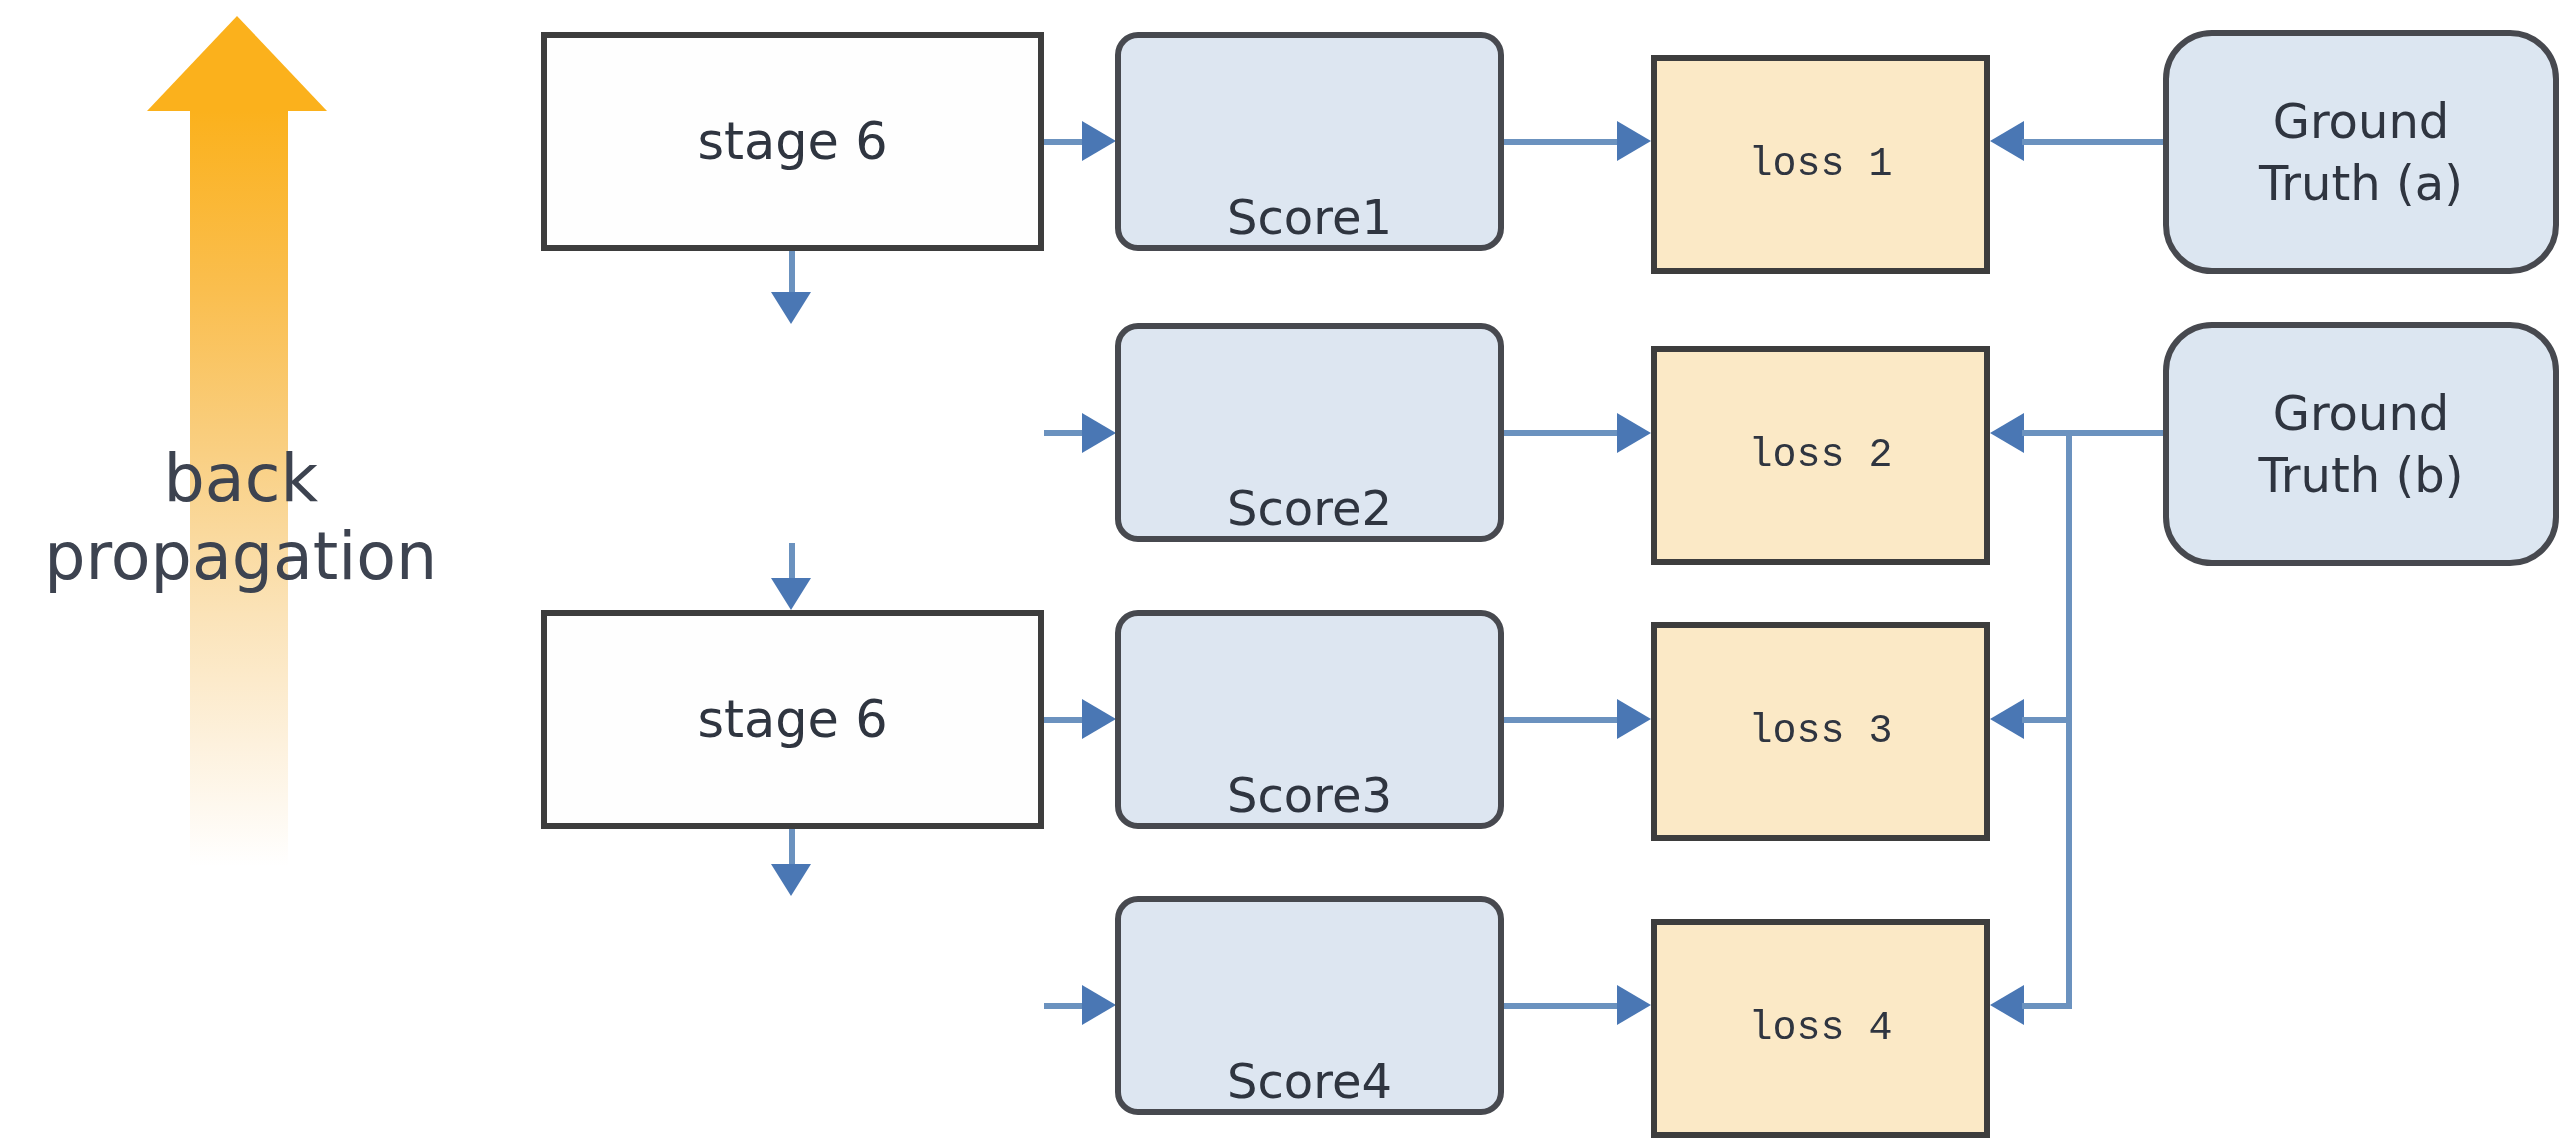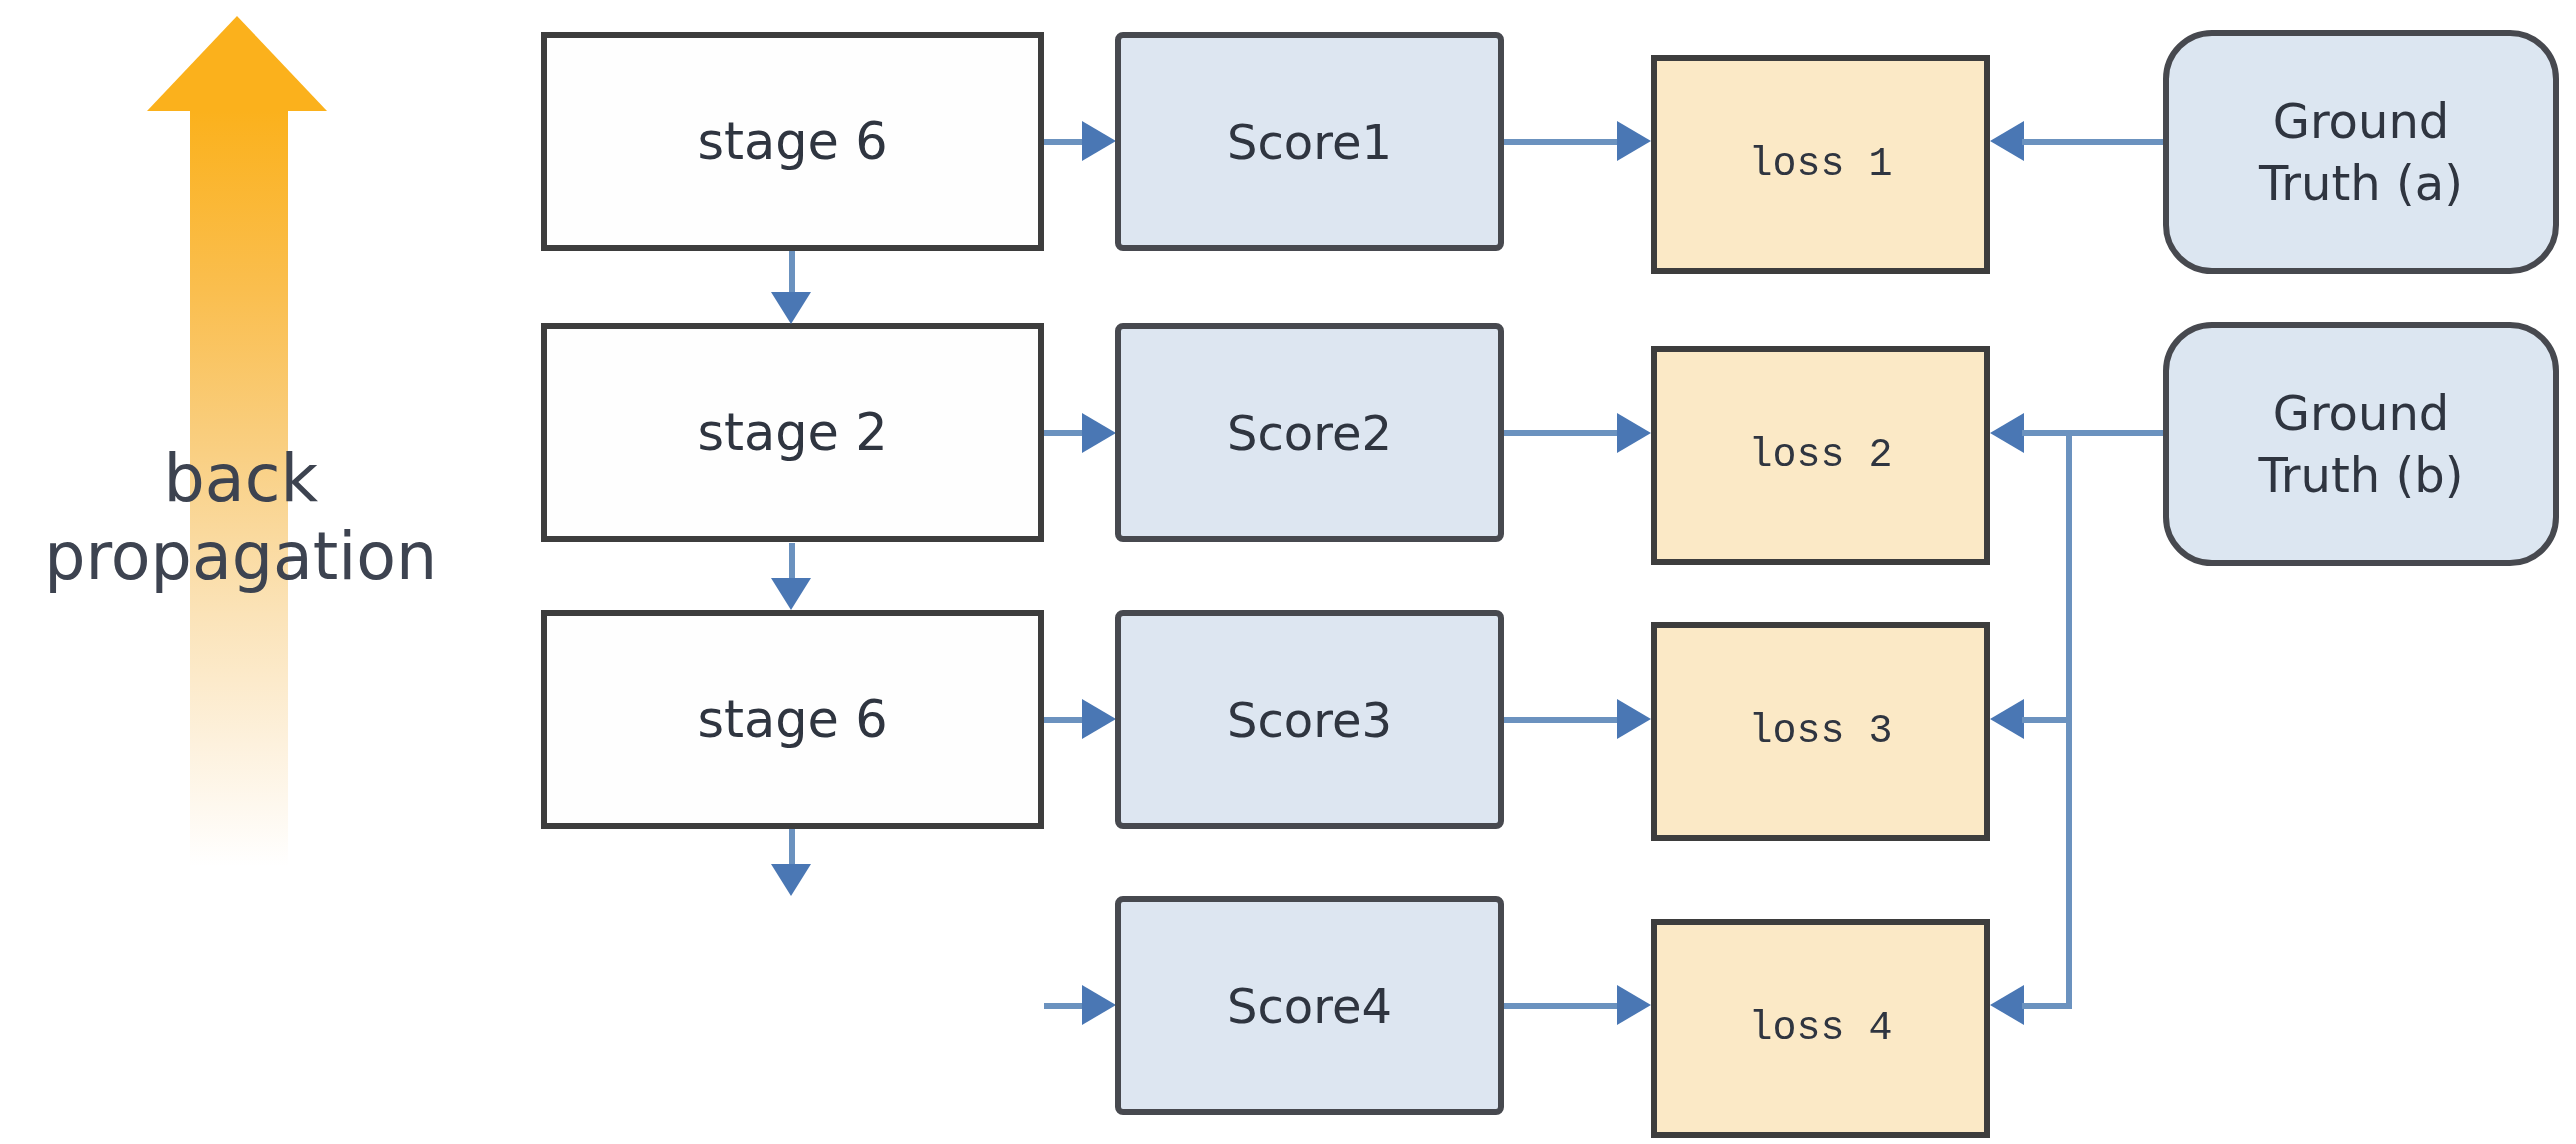--- a/index.html
+++ b/index.html
@@ -32,22 +32,23 @@
   .stage{
     left:541px;width:503px;height:219px;
     background:var(--stage-fill);
     border:6.2px solid var(--box-border);
     font-size:51px;
   }
   .score{
     left:1115px;width:389px;height:219px;
     background:var(--score-fill);
     border:6.2px solid var(--rounded-border);
-    border-radius:8px;
+    border-radius:23px;
     font-size:48px;
+    align-items:flex-end;
   }
   .loss{
     left:1651px;width:339px;height:219px;
     background:var(--loss-fill);
     border:6.2px solid var(--box-border);
     font-size:40px;
     font-family:Liberation Mono, monospace;
   }
   .gt{
     left:2163px;width:396px;height:244px;
@@ -92,23 +93,20 @@
     <div class="bp-head"></div>
     <div class="bp-shaft"></div>
     <div class="bp-label">
       <span class="lbl">back</span>
       <span class="lbl">propagation</span>
     </div>
   </div>
 
   <div class="box stage" style="top:32px">
       <span>stage 6</span>
-    </div>
-  <div class="box stage" style="top:323px">
-      <span>stage 2</span>
     </div>
   <div class="box stage" style="top:610px">
       <span>stage 6</span>
     </div>
 
   <div class="vline" style="left:789px;top:251px;height:46px"></div>
   <div class="ah ah-down" style="left:771px;top:292px"></div>
   <div class="vline" style="left:789px;top:543px;height:39px"></div>
   <div class="ah ah-down" style="left:771px;top:578px"></div>
   <div class="vline" style="left:789px;top:829px;height:39px"></div>

